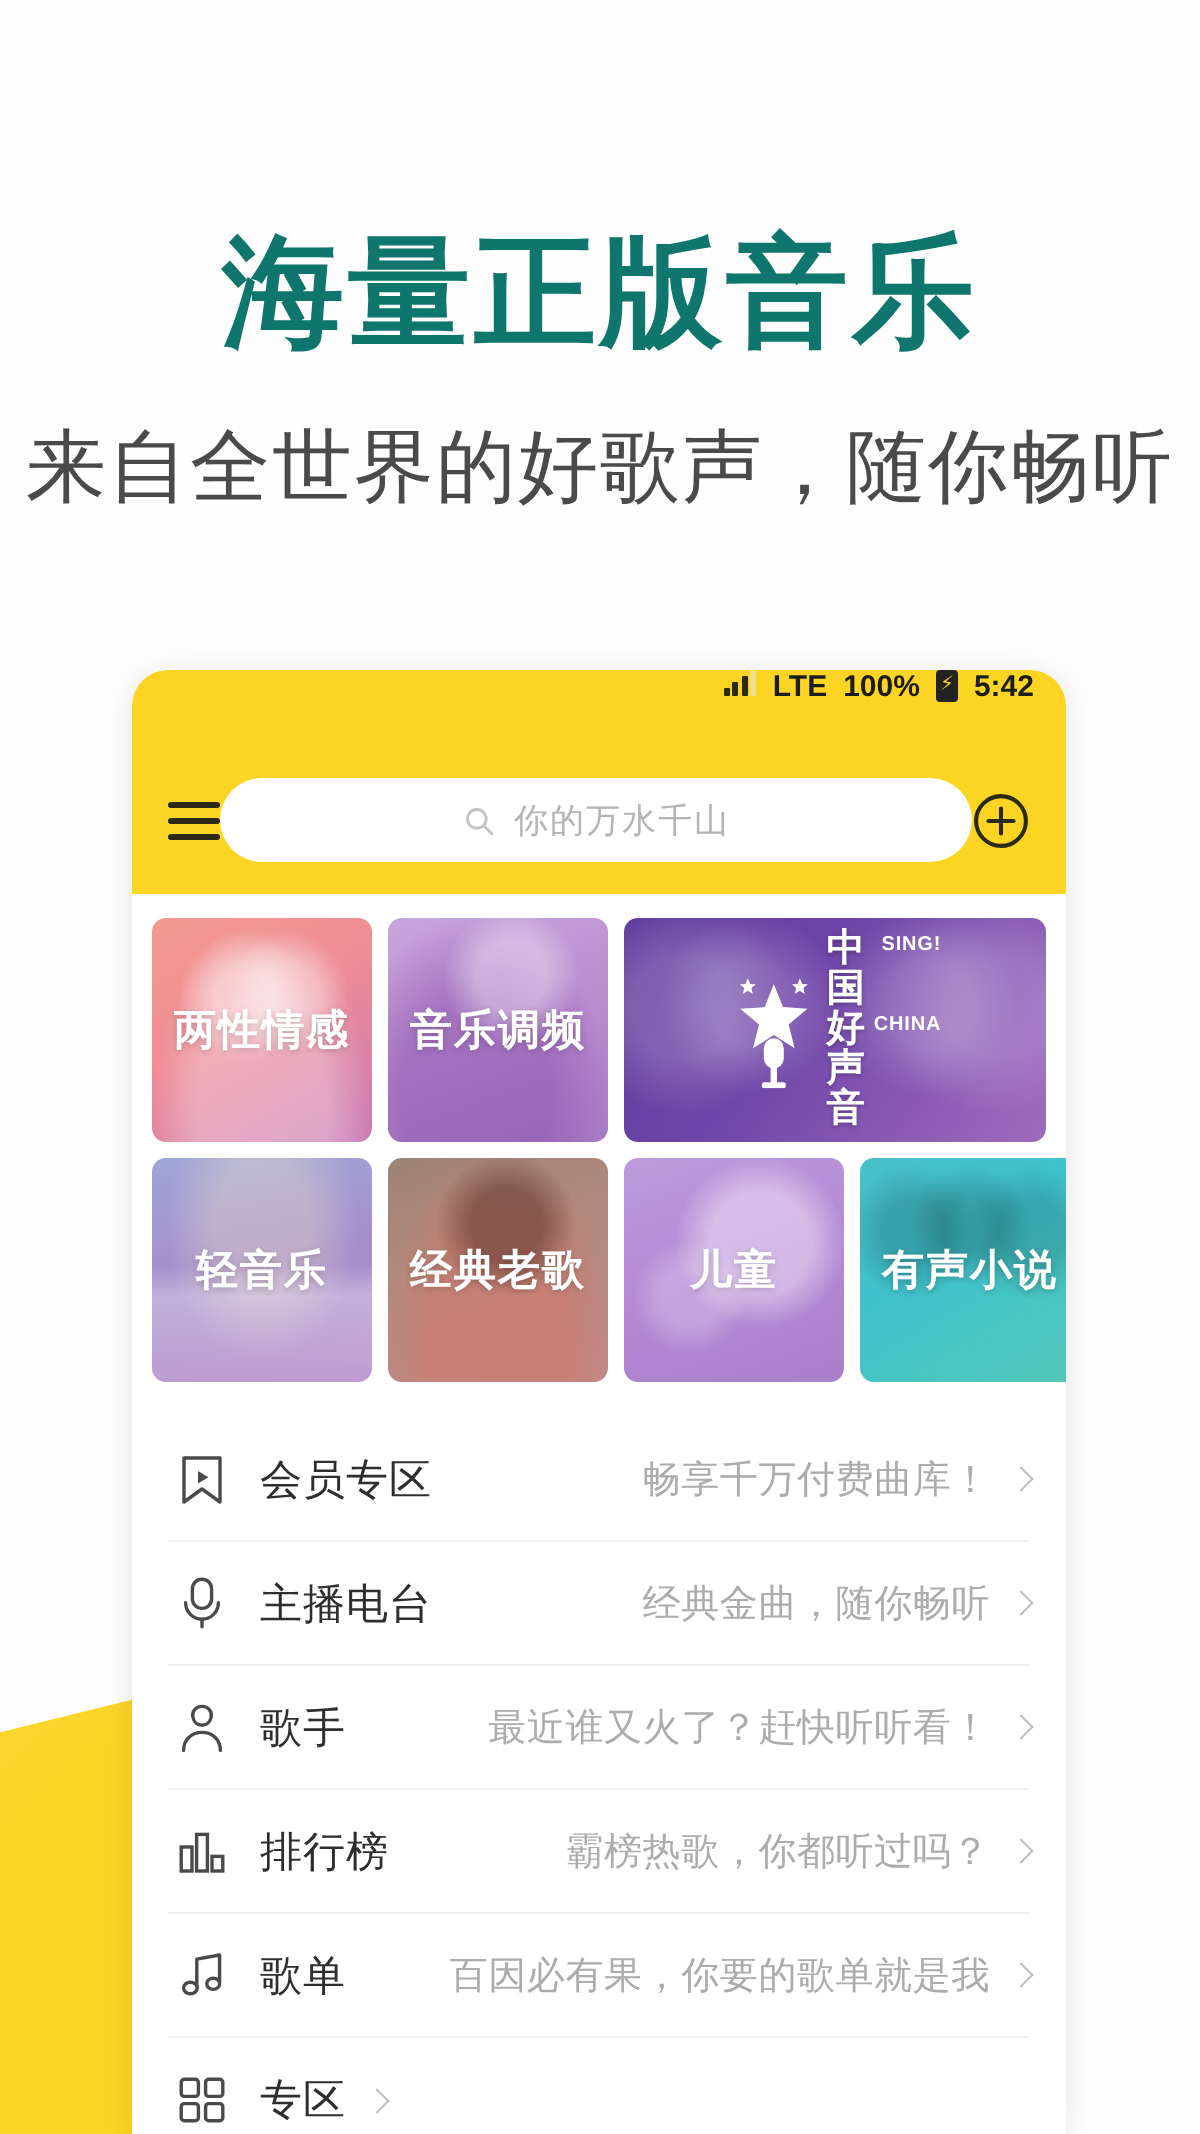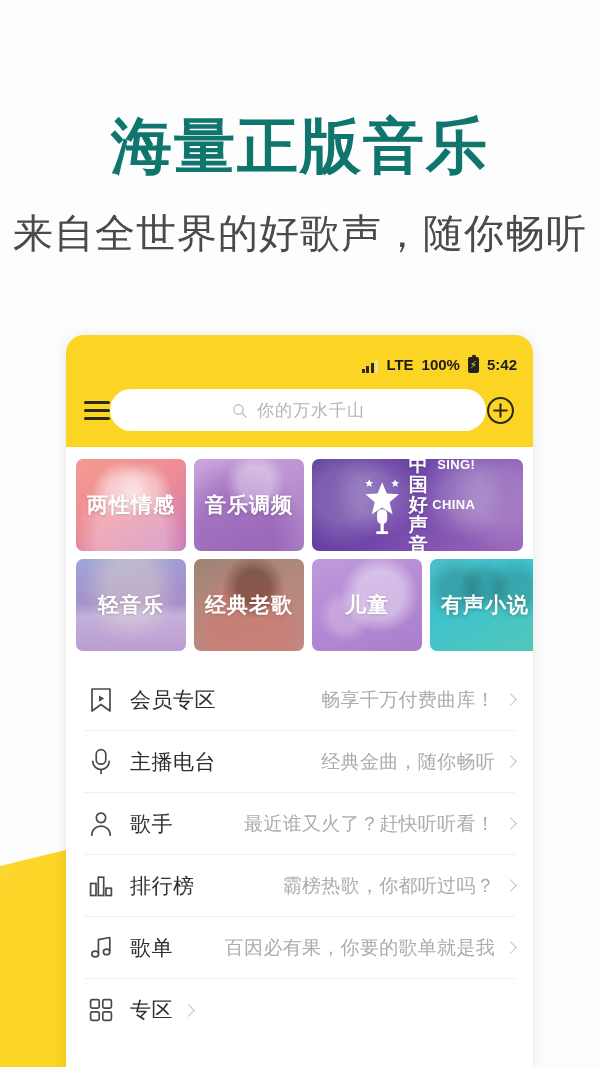--- a/index.html
+++ b/index.html
@@ -63,21 +63,21 @@
     overflow:hidden;
     box-shadow:0 2px 14px rgba(0,0,0,0.10);
     z-index:4;
   }
 
   
   .statusbar {
     height:38px;
     background:#FCD424;
     display:flex;
-    align-items:flex-end;
+    align-items:flex-start;
     justify-content:flex-end;
     padding:0 16px 0 0;
     gap:8px;
     font-size:15px;
     font-weight:bold;
     color:#1d1d1d;
   }
   .sig { display:flex; align-items:flex-end; gap:1.5px; height:13px; }
   .sig i { width:3px; background:#2a2a16; display:block; border-radius:0.5px; }
   .sig i:nth-child(1){height:4px;}
@@ -119,21 +119,21 @@
     gap:9px;
   }
   .searchbox .ph { color:#B4B4B4; font-size:17px; letter-spacing:1px; }
   .plusbtn { width:29px; height:29px; cursor:pointer; flex-shrink:0; }
 
   
   .tiles { padding:12px 10px 10px 10px; background:#fff; }
   .tilerow { display:flex; gap:8px; margin-bottom:8px; }
   .tile {
     position:relative;
-    height:92px;
+    height:112px;
     border-radius:7px;
     overflow:hidden;
     display:flex;
     align-items:center;
     justify-content:center;
     cursor:pointer;
     flex:0 0 110px;
   }
   .tile.wide { flex:1 1 auto; }
   .tile .label {
@@ -190,21 +190,21 @@
   }
   .logo-star { width:44px; height:58px; flex-shrink:0; }
   .logo-txt { display:flex; flex-direction:column; }
   .logo-cn-row { display:flex; align-items:flex-start; gap:4px; }
   .logo-cn {
     color:#fff; font-weight:bold; font-size:19px;
     letter-spacing:0.5px; line-height:1.05;
     text-shadow:0 1px 2px rgba(0,0,0,0.25);
   }
   .logo-en {
-    color:#fff; font-size:13px; font-weight:bold;
+    color:#fff; font-size:10px; font-weight:bold;
     line-height:1.22; letter-spacing:0.4px;
     padding-top:2px;
   }
 
   
   .list { background:#fff; padding:0 18px; }
   .row {
     display:flex;
     align-items:center;
     height:62px;

